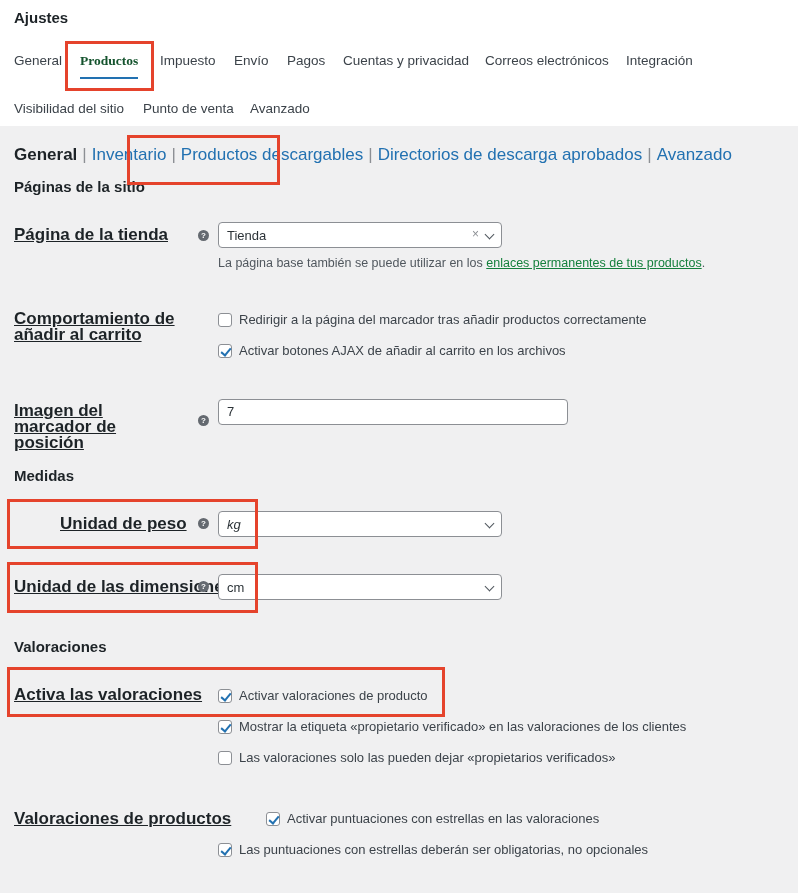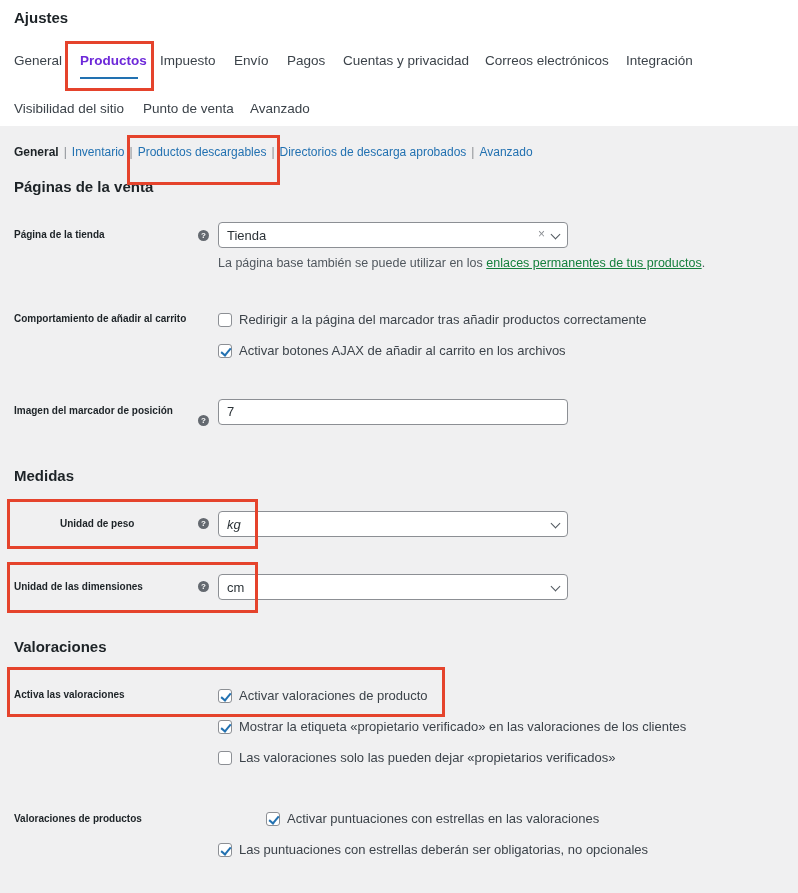--- a/index.html
+++ b/index.html
@@ -1,30 +1,30 @@
 <!DOCTYPE html>
 <html><head>
 <meta charset="utf-8">
 <style>
   * { box-sizing: border-box; margin: 0; padding: 0; }
   html, body { width: 798px; height: 893px; overflow: hidden; }
   body { font-family: "Liberation Sans", sans-serif; color: #1d2327; background: #f0f0f1; position: relative; font-size: 13px; }
   .top { position: absolute; left: 0; top: 0; width: 798px; height: 126px; background: #ffffff; }
   .page-title { position: absolute; left: 14px; top: 9px; font-size: 15px; font-weight: 600; color: #1d2327; }
   .tab { position: absolute; font-size: 13.5px; color: #3c434a; cursor: pointer; white-space: nowrap; }
-  .tab.active { color: #6d28d9; font-weight: 600; }
+  .tab.active { color: #14532d; font-weight: 600; font-family: Liberation Serif, serif; }
   .tab-underline { position: absolute; left: 80px; top: 77px; width: 58px; height: 2px; background: #2271b1; }
-  .subnav { position: absolute; left: 14px; top: 145px; font-size: 12px; white-space: nowrap; }
+  .subnav { position: absolute; left: 14px; top: 145px; font-size: 17px; white-space: nowrap; }
   .subnav .cur { font-weight: 600; color: #1d2327; }
   .subnav a { color: #2271b1; text-decoration: none; cursor: pointer; }
   .subnav .sep { color: #8c8f94; margin: 0 5px; }
   .h2 { position: absolute; left: 14px; font-size: 15px; font-weight: 600; color: #1d2327; }
-  .label { position: absolute; left: 14px; font-size: 10px; font-weight: 600; color: #1d2327; line-height: 16px; }
+  .label { position: absolute; left: 14px; font-size: 17px; font-weight: 600; color: #1d2327; line-height: 16px; text-decoration: underline; }
   .help { position: absolute; width: 11px; height: 11px; border-radius: 50%; background: #646970; color: #fff; font-size: 8px; font-weight: 700; text-align: center; line-height: 11px; }
-  .select { position: absolute; left: 218px; width: 350px; height: 26px; background: #fff; border: 1px solid #8c8f94; border-radius: 4px; }
+  .select { position: absolute; left: 218px; width: 284px; height: 26px; background: #fff; border: 1px solid #8c8f94; border-radius: 4px; }
   .select .val { position: absolute; left: 8px; top: 5px; font-size: 13px; color: #2c3338; }
   .select .clear { position: absolute; right: 22px; top: 4px; font-size: 12px; color: #8c8f94; }
   .select .chev { position: absolute; right: 8px; top: 8px; width: 7px; height: 7px; border-right: 1.5px solid #50575e; border-bottom: 1.5px solid #50575e; transform: rotate(45deg); }
   .input { position: absolute; left: 218px; width: 350px; height: 26px; background: #fff; border: 1px solid #8c8f94; border-radius: 4px; padding: 4px 8px; font-size: 13px; color: #2c3338; }
   .desc { position: absolute; left: 218px; font-size: 12.5px; color: #50575e; white-space: nowrap; }
   .desc a { color: #15803d; text-decoration: underline; cursor: pointer; }
   .cb-row { position: absolute; left: 218px; display: flex; align-items: center; font-size: 13px; color: #3c434a; white-space: nowrap; }
   .cb { width: 14px; height: 14px; border: 1px solid #8c8f94; border-radius: 3px; background: #fff; margin-right: 7px; position: relative; flex: none; }
   .cb.checked::after { content: ""; position: absolute; left: 4px; top: 1px; width: 4px; height: 8px; border-right: 2px solid #2271b1; border-bottom: 2px solid #2271b1; transform: rotate(40deg); }
   .red-box { position: absolute; border: 3px solid #e5432c; pointer-events: none; }
@@ -45,21 +45,21 @@
   <span class="tab" style="left:626px;top:53px;">Integración</span>
   <span class="tab" style="left:14px;top:101px;">Visibilidad del sitio</span>
   <span class="tab" style="left:143px;top:101px;">Punto de venta</span>
   <span class="tab" style="left:250px;top:101px;">Avanzado</span>
 </div>
 
 <div class="subnav">
   <span class="cur">General</span><span class="sep">|</span><a>Inventario</a><span class="sep">|</span><a>Productos descargables</a><span class="sep">|</span><a>Directorios de descarga aprobados</a><span class="sep">|</span><a>Avanzado</a>
 </div>
 
-<div class="h2" style="top:178px;">Páginas de la venta</div>
+<div class="h2" style="top:178px;">Páginas de la sitio</div>
 
 <div class="label" style="top:227px;">Página de la tienda</div>
 <span class="help" style="left:198px;top:230px;">?</span>
 <div class="select" style="top:222px;">
   <span class="val">Tienda</span>
   <span class="clear">×</span>
   <span class="chev"></span>
 </div>
 <div class="desc" style="top:256px;"><span>La página base también se puede utilizar en los </span><a>enlaces permanentes de tus productos</a><span>.</span></div>
 

